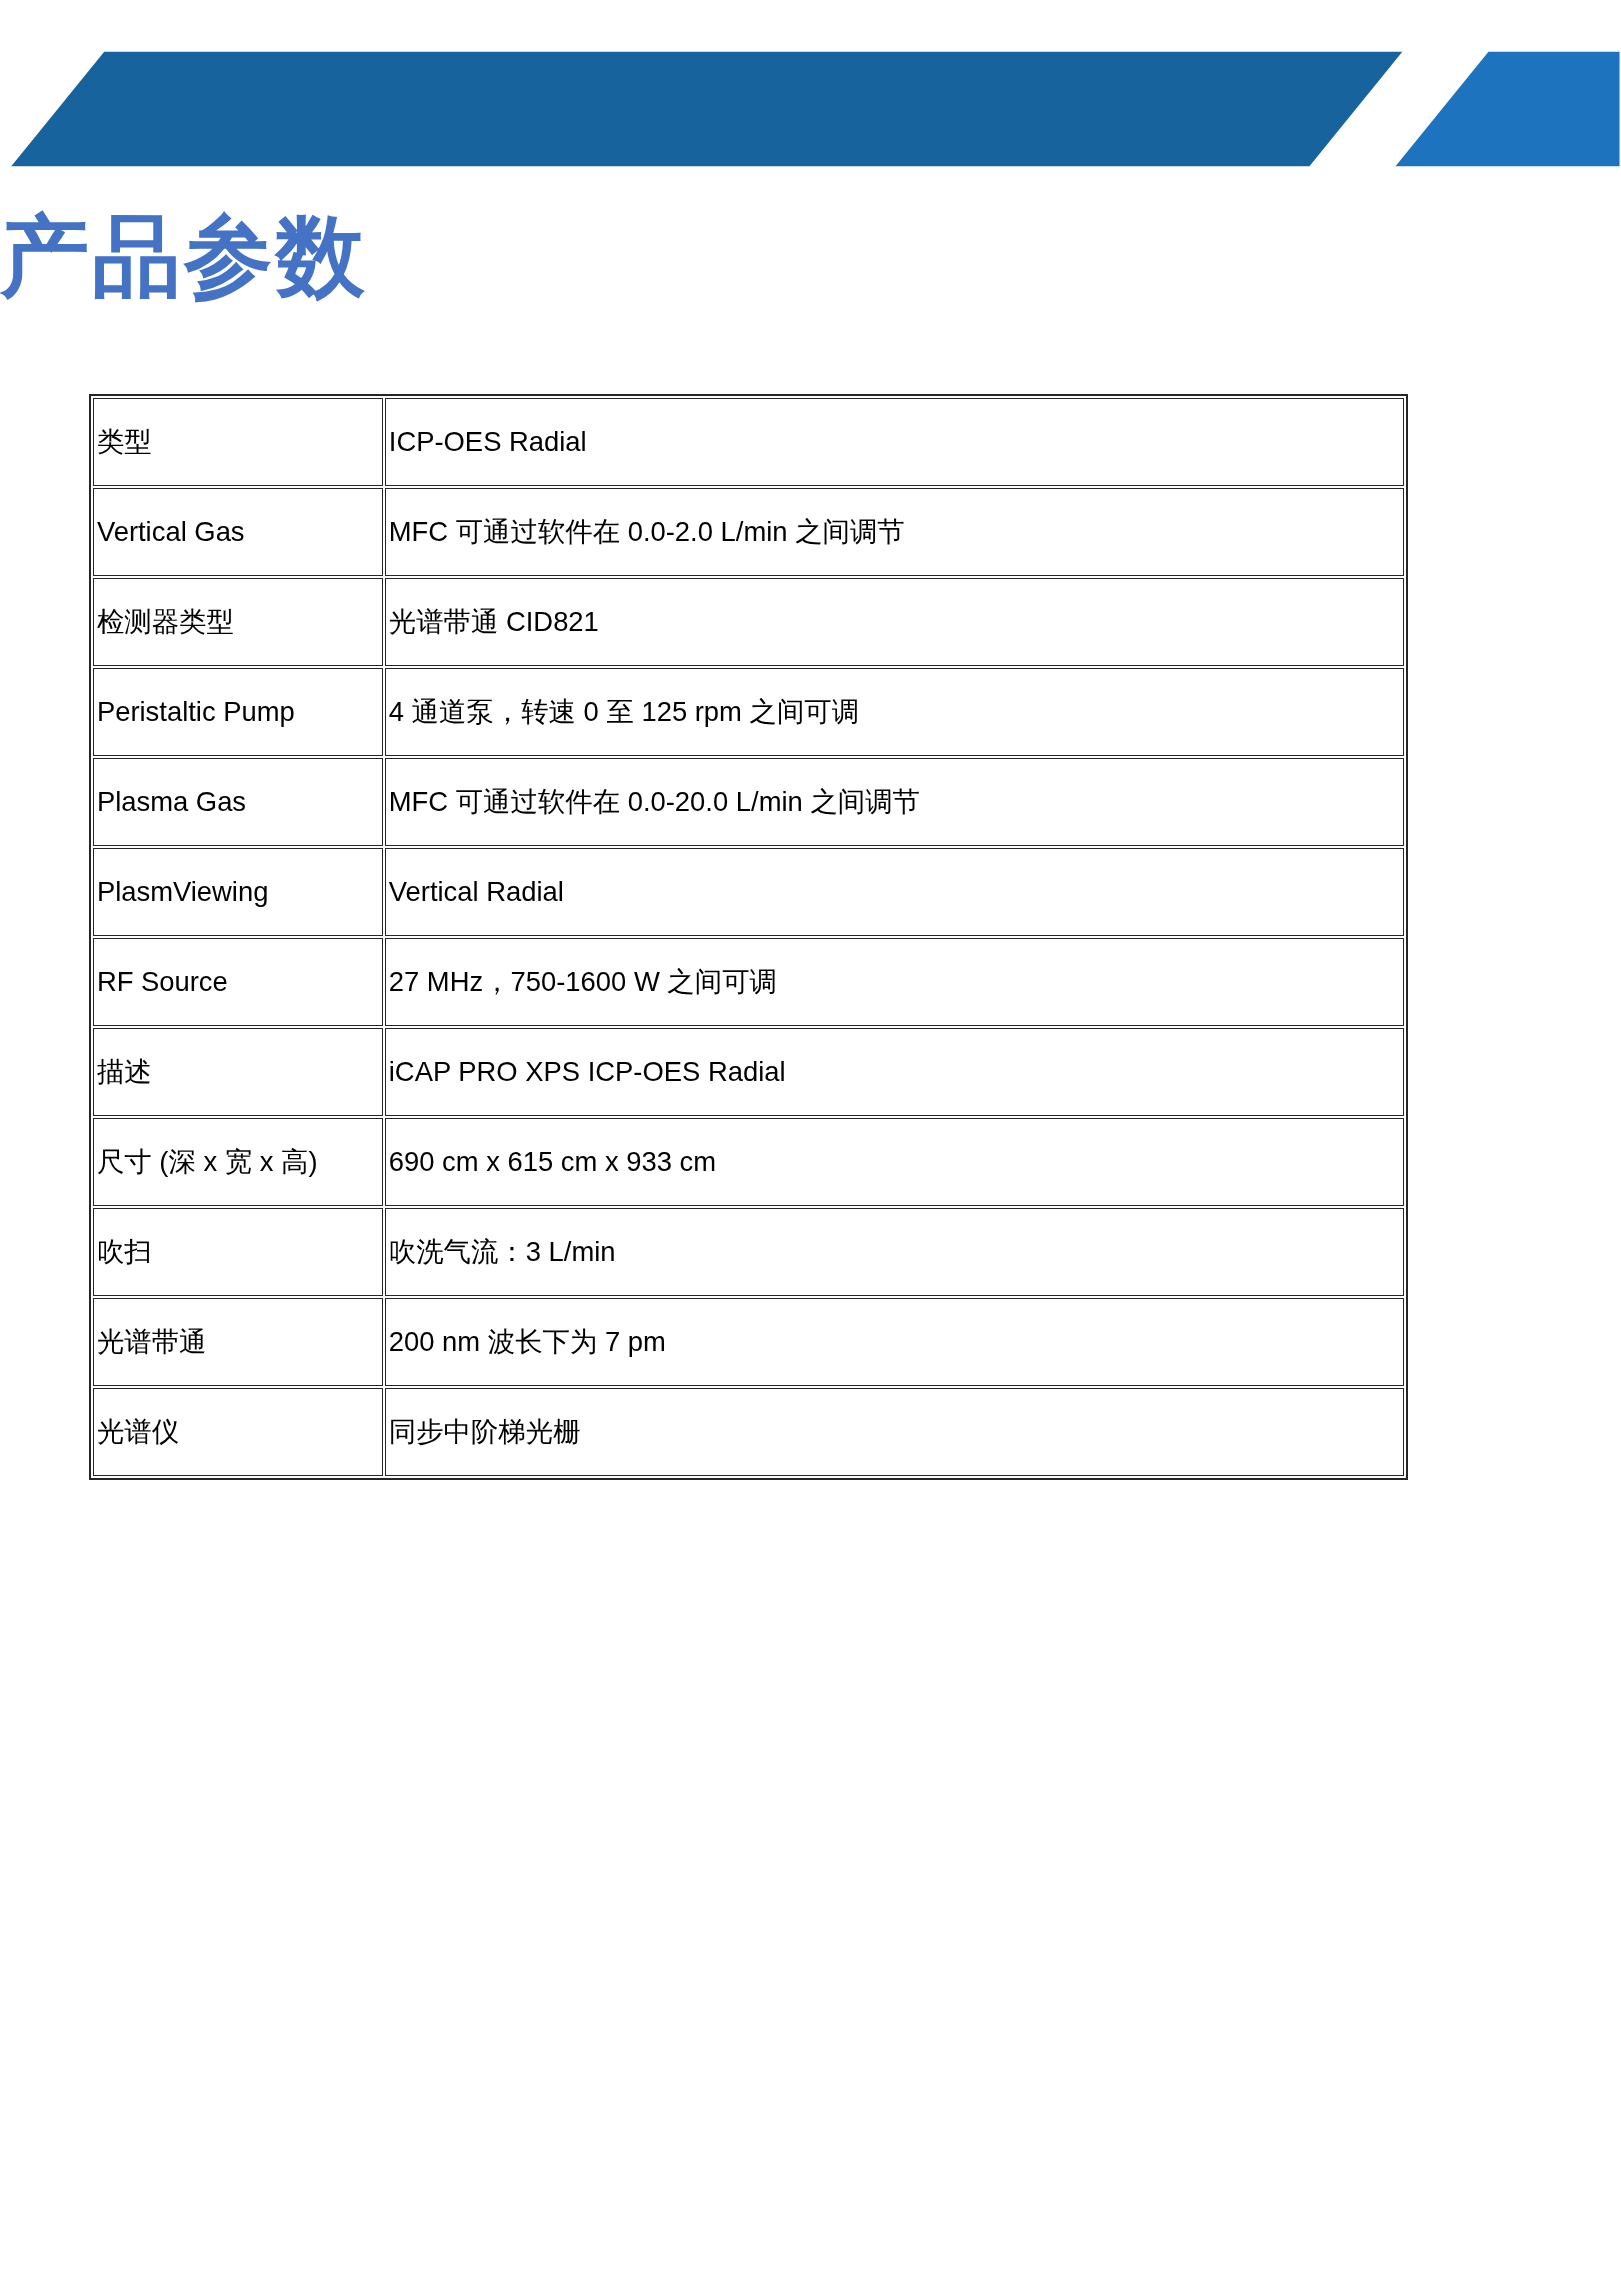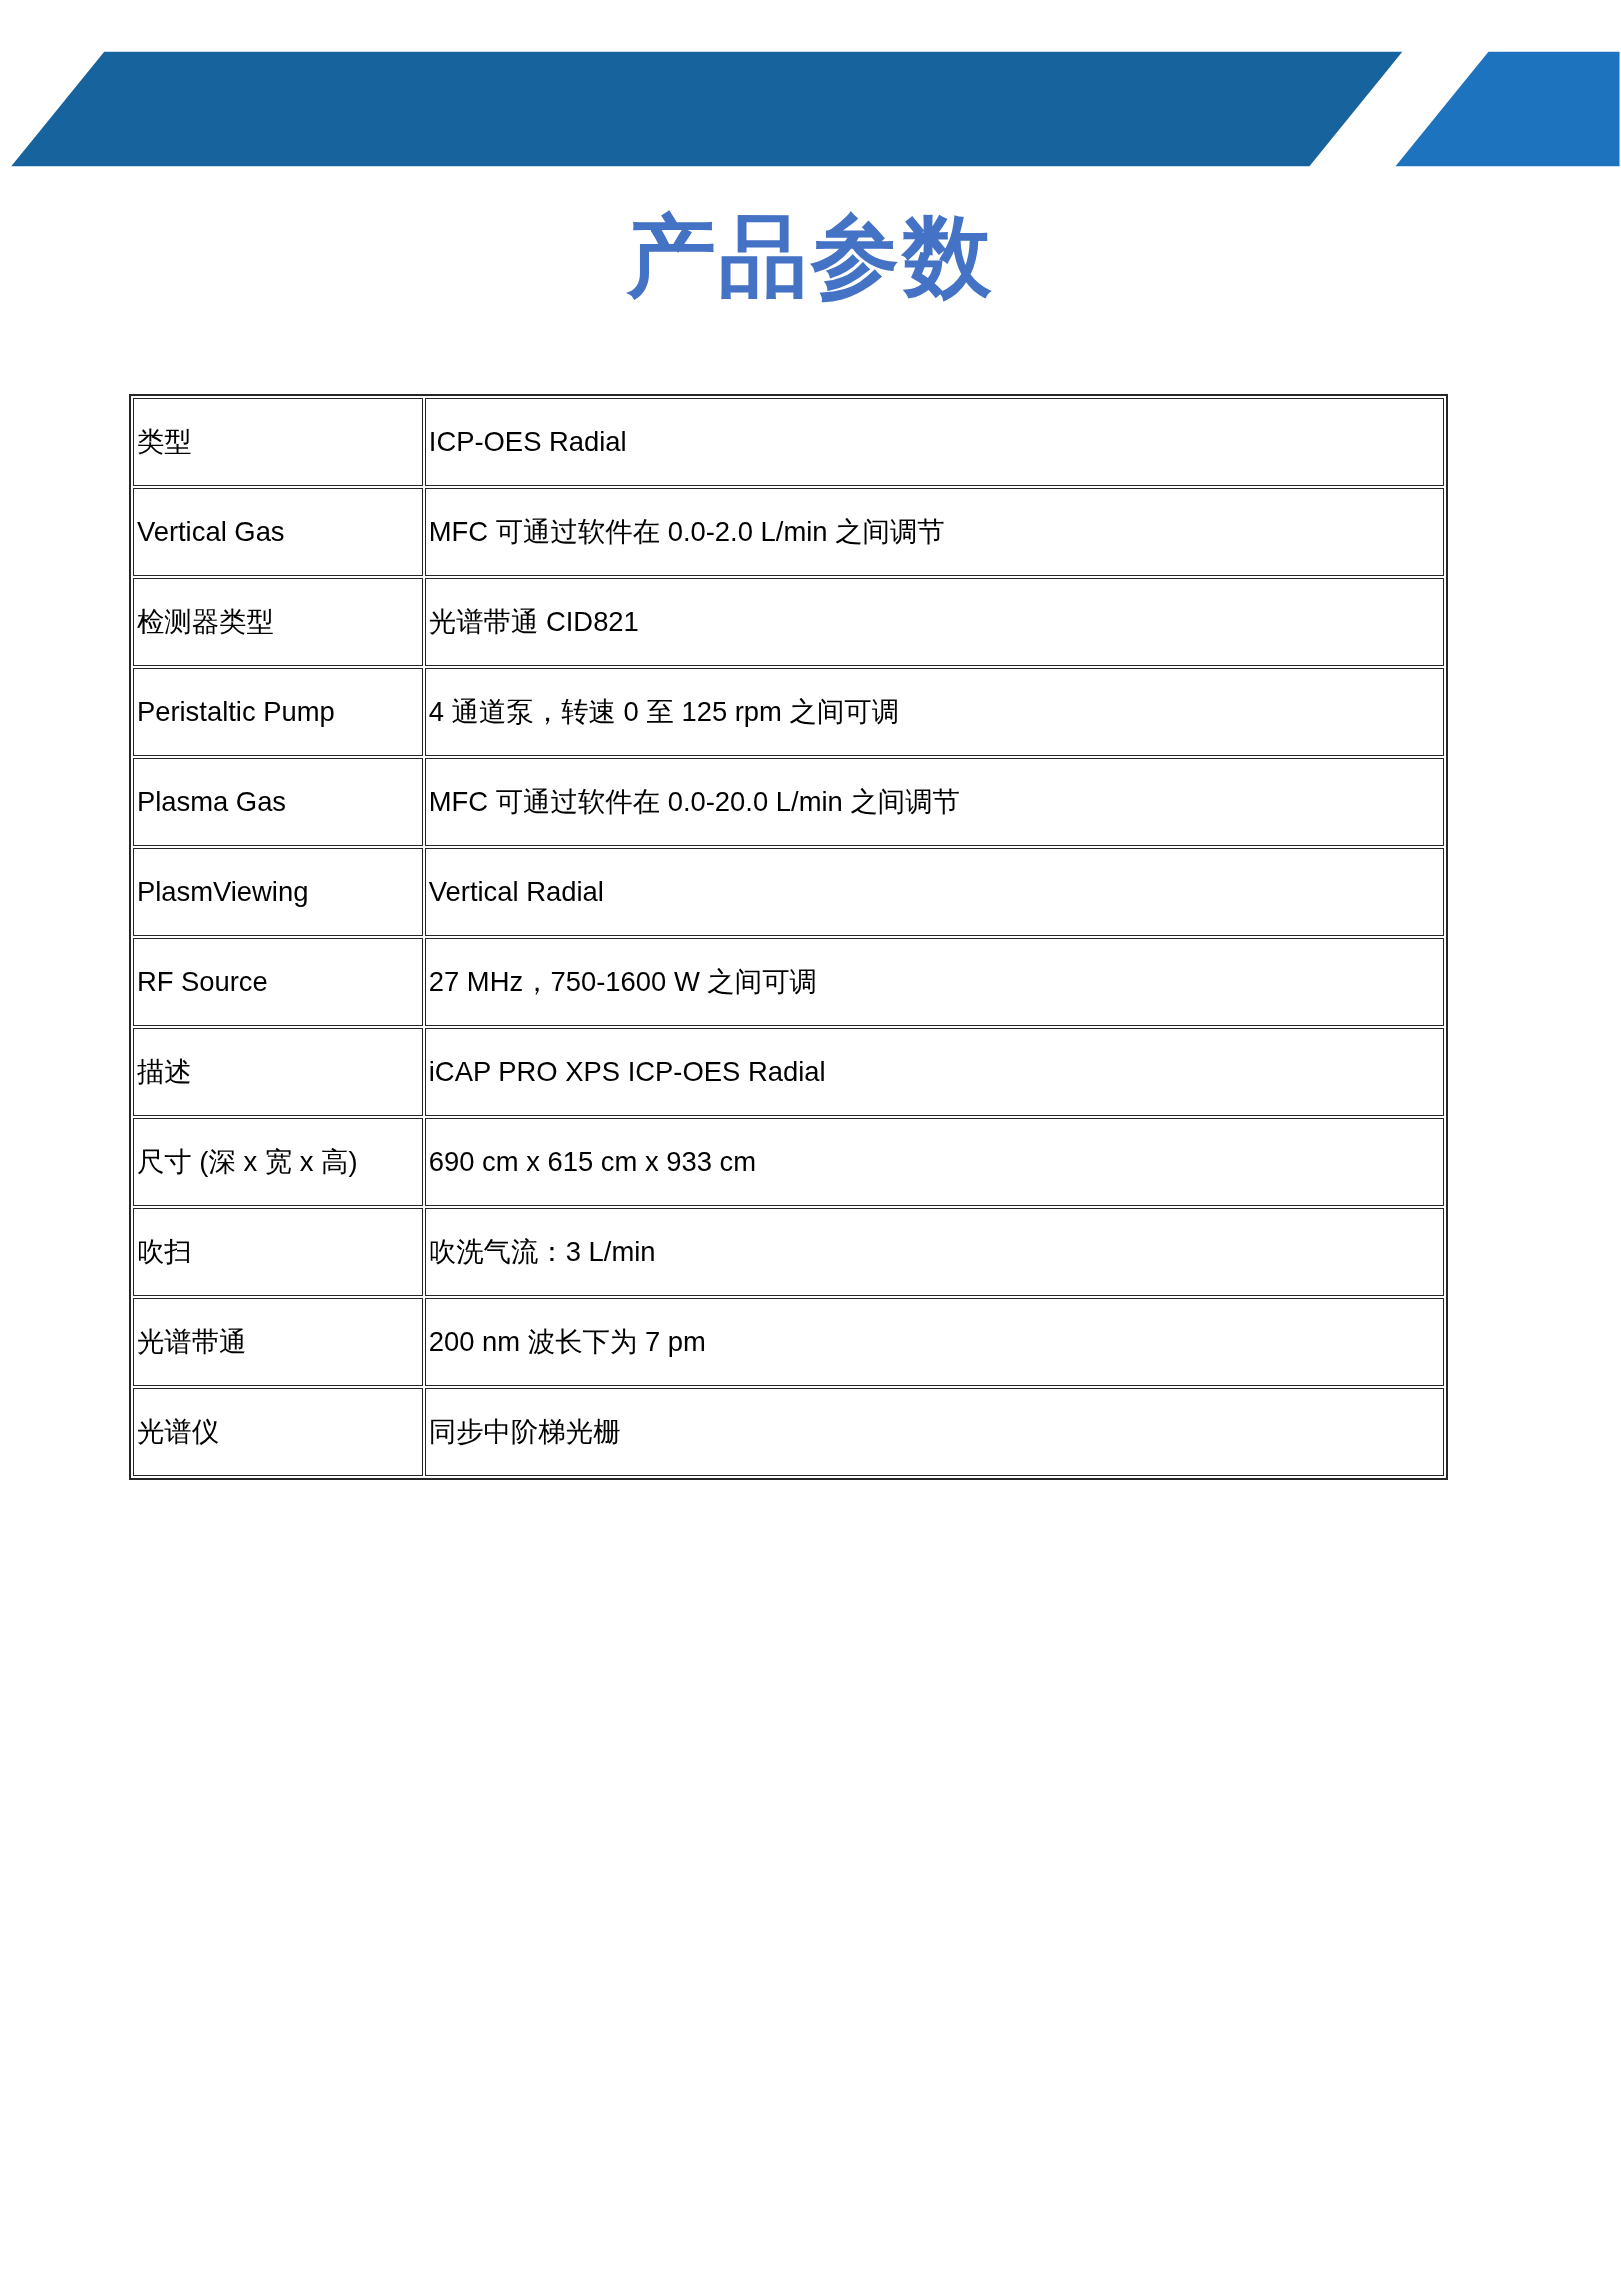--- a/index.html
+++ b/index.html
@@ -23,37 +23,35 @@
     display: block;
   }
 
   
   .page-title {
     position: absolute;
     top: 204px;
     left: 0;
     width: 100%;
     margin: 0;
-    text-align: center;
     font-size: 89px;
     line-height: 1.18;
     font-weight: bold;
     letter-spacing: 2.9px;
     color: #4472c4; 
   }
 
   
   .table-wrap {
     position: absolute;
     left: 89px;
     top: 394px;
     width: 1315px;
     border: 2px solid #262626;
     background: #ffffff;
-    margin-left: 40px;
   }
   table.spec-table {
     width: 100%;
     border-collapse: separate;
     border-spacing: 2.9px;
     table-layout: fixed;
   }
   table.spec-table td {
     border: 1.5px solid #262626;
     height: 86px;

